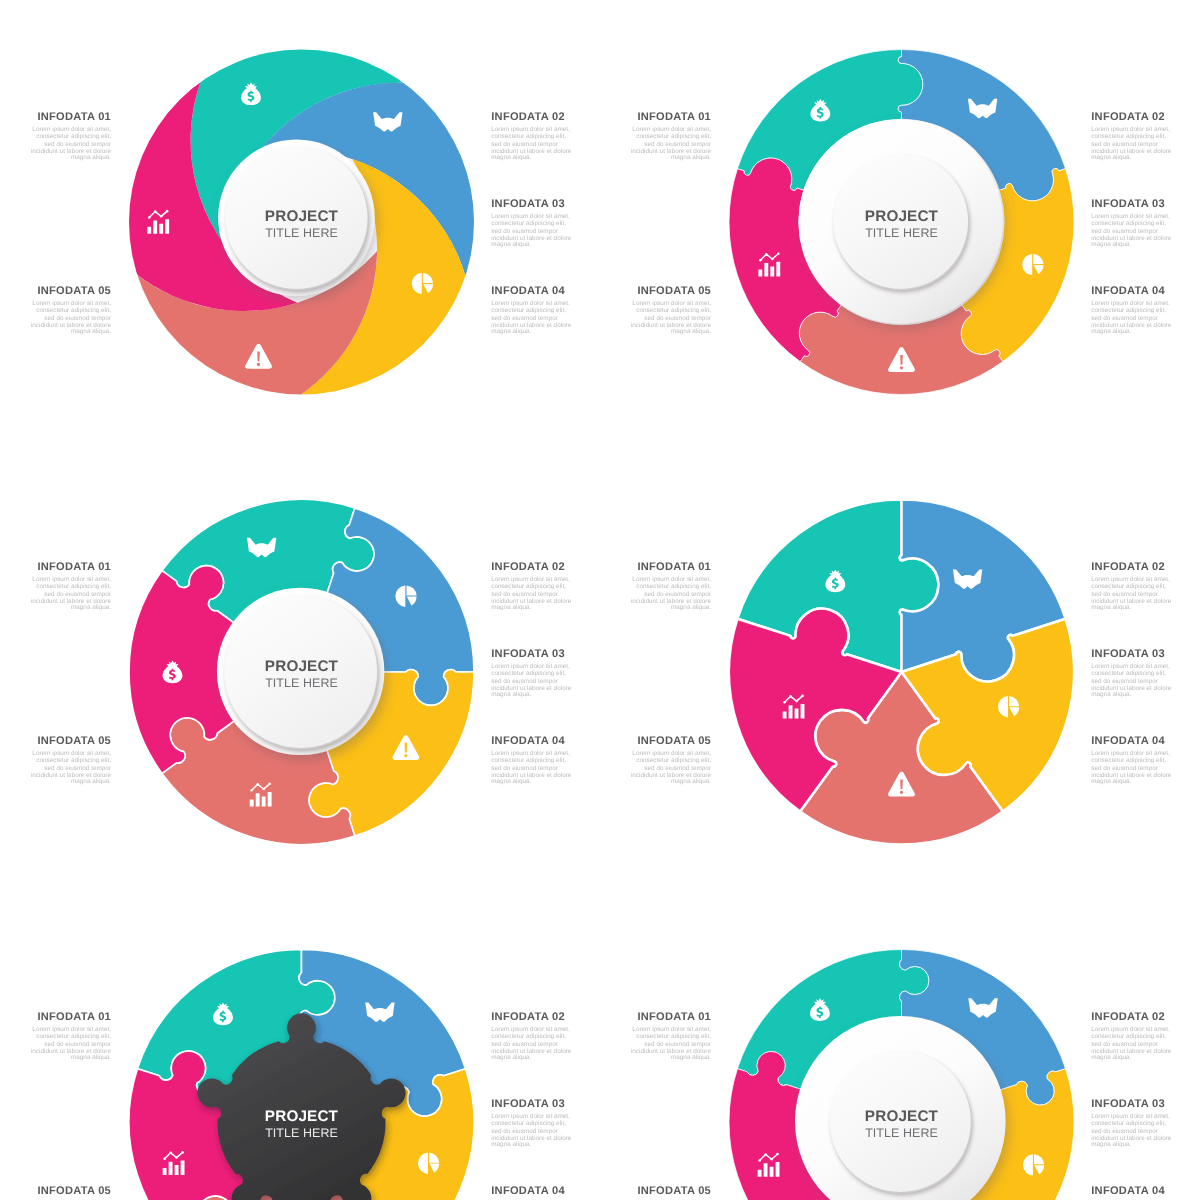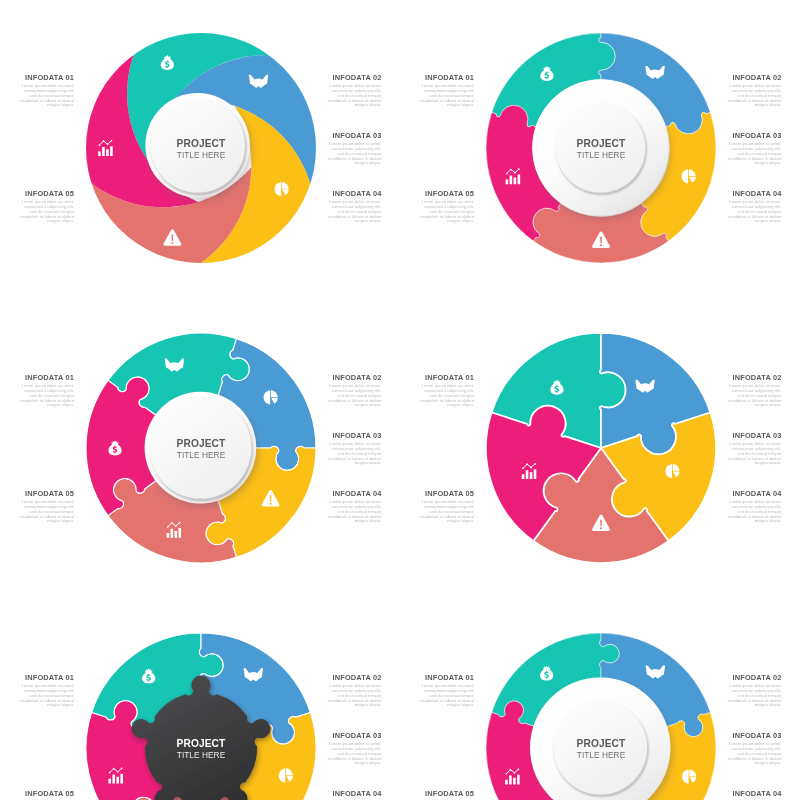--- a/index.html
+++ b/index.html
@@ -4,21 +4,21 @@
 <title>Circular Puzzle Infographic Set</title>
 <style>
   html,body{margin:0;padding:0;background:#ffffff;}
   body{width:800px;height:800px;overflow:hidden;
        font-family:"Liberation Sans",sans-serif;-webkit-font-smoothing:antialiased;}
   #sheet{position:relative;width:800px;height:900px;}
   .panel{position:absolute;width:400px;height:300px;}
   .panel>svg{position:absolute;left:0;top:0;display:block;}
   .txt{position:absolute;width:54px;}
   .txt.l{text-align:right;}
-  .txt.r{text-align:right;}
+  .txt.r{text-align:left;}
   .hd{font-size:7.4px;font-weight:bold;color:#58595b;letter-spacing:.18px;
       margin:0;line-height:1;white-space:nowrap;}
   .bd{font-size:4.25px;color:#bcbcbc;line-height:4.9px;margin:2.6px 0 0 0;}
 </style>
 </head>
 <body>
 
 <div id="sheet">
     <div class="panel" style="left: 0px; top: 0px;">
       <svg width="400" height="300" viewBox="0 0 400 300">

